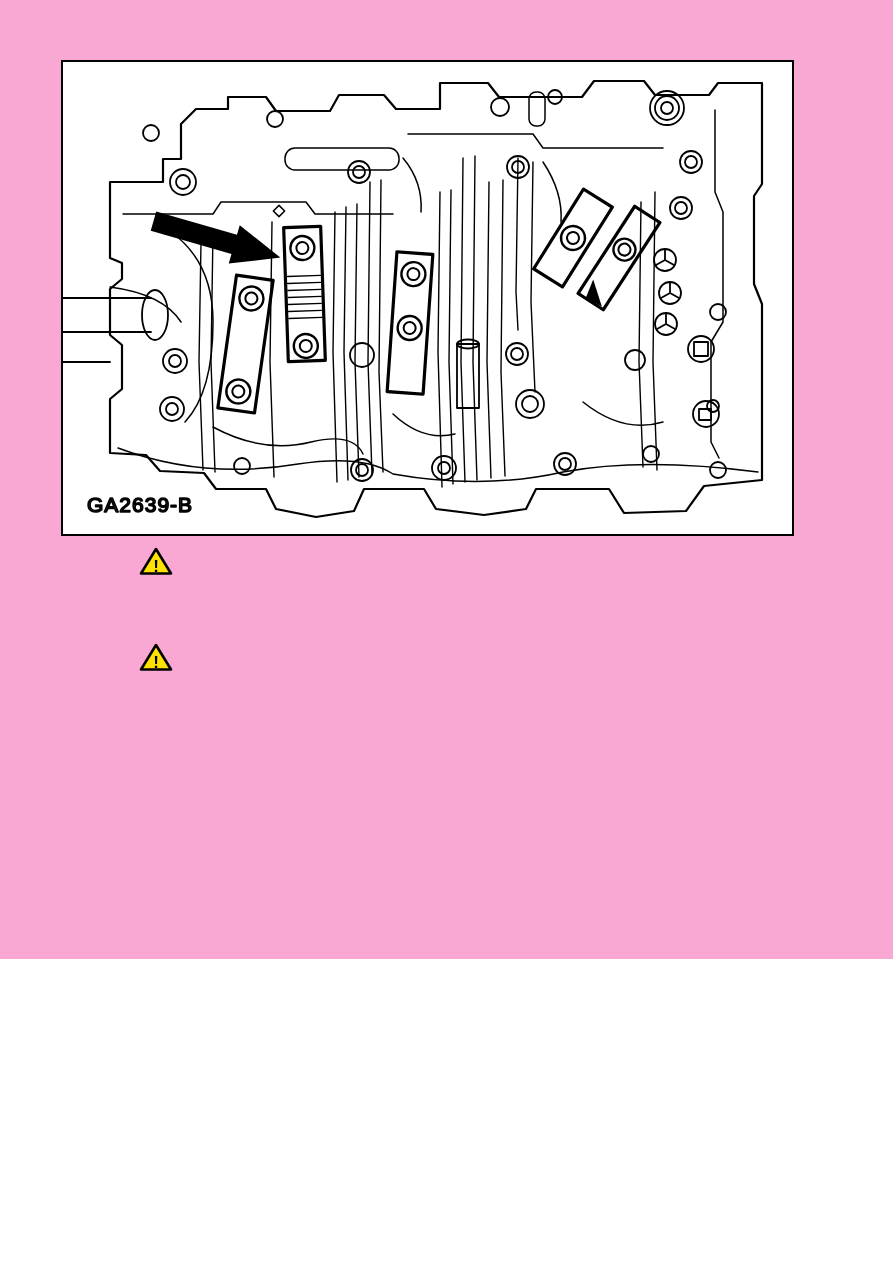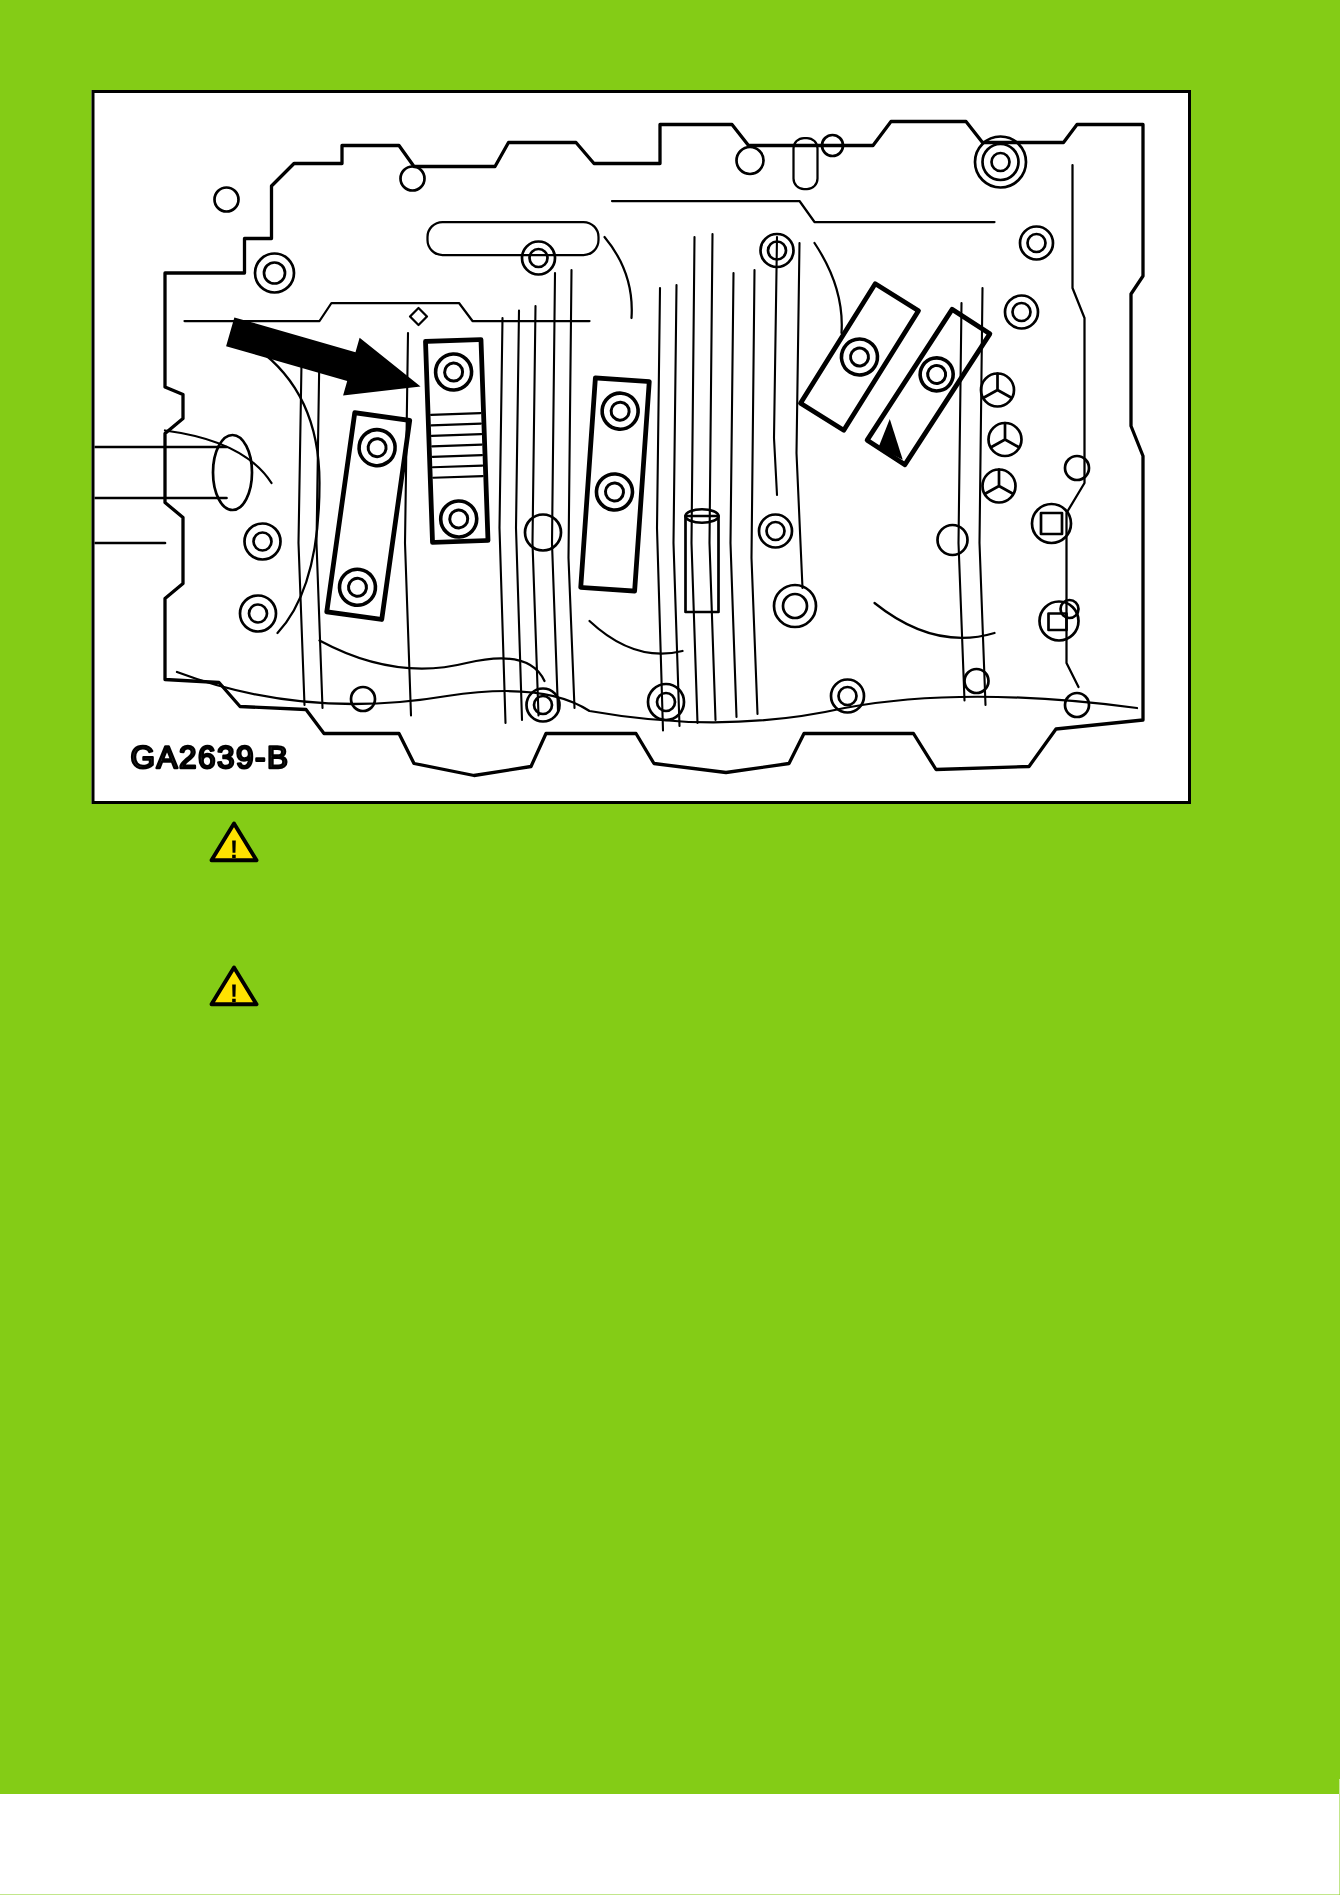--- a/index.html
+++ b/index.html
@@ -1,21 +1,21 @@
 <!DOCTYPE html>
 <html><head>
 <meta charset="utf-8">
 <style>
   * { margin: 0; padding: 0; box-sizing: border-box; }
   html, body { background: #ffffff; }
   .page {
     position: relative;
     width: 893px;
-    height: 1196px;
-    background: #84cc16;
+    height: 959px;
+    background: #f9a8d4;
     font-family: "Liberation Sans", sans-serif;
     overflow: hidden;
   }
   .figure-box {
     position: absolute;
     left: 61px;
     top: 60px;
     width: 733px;
     height: 476px;
     border: 2px solid #000000;

